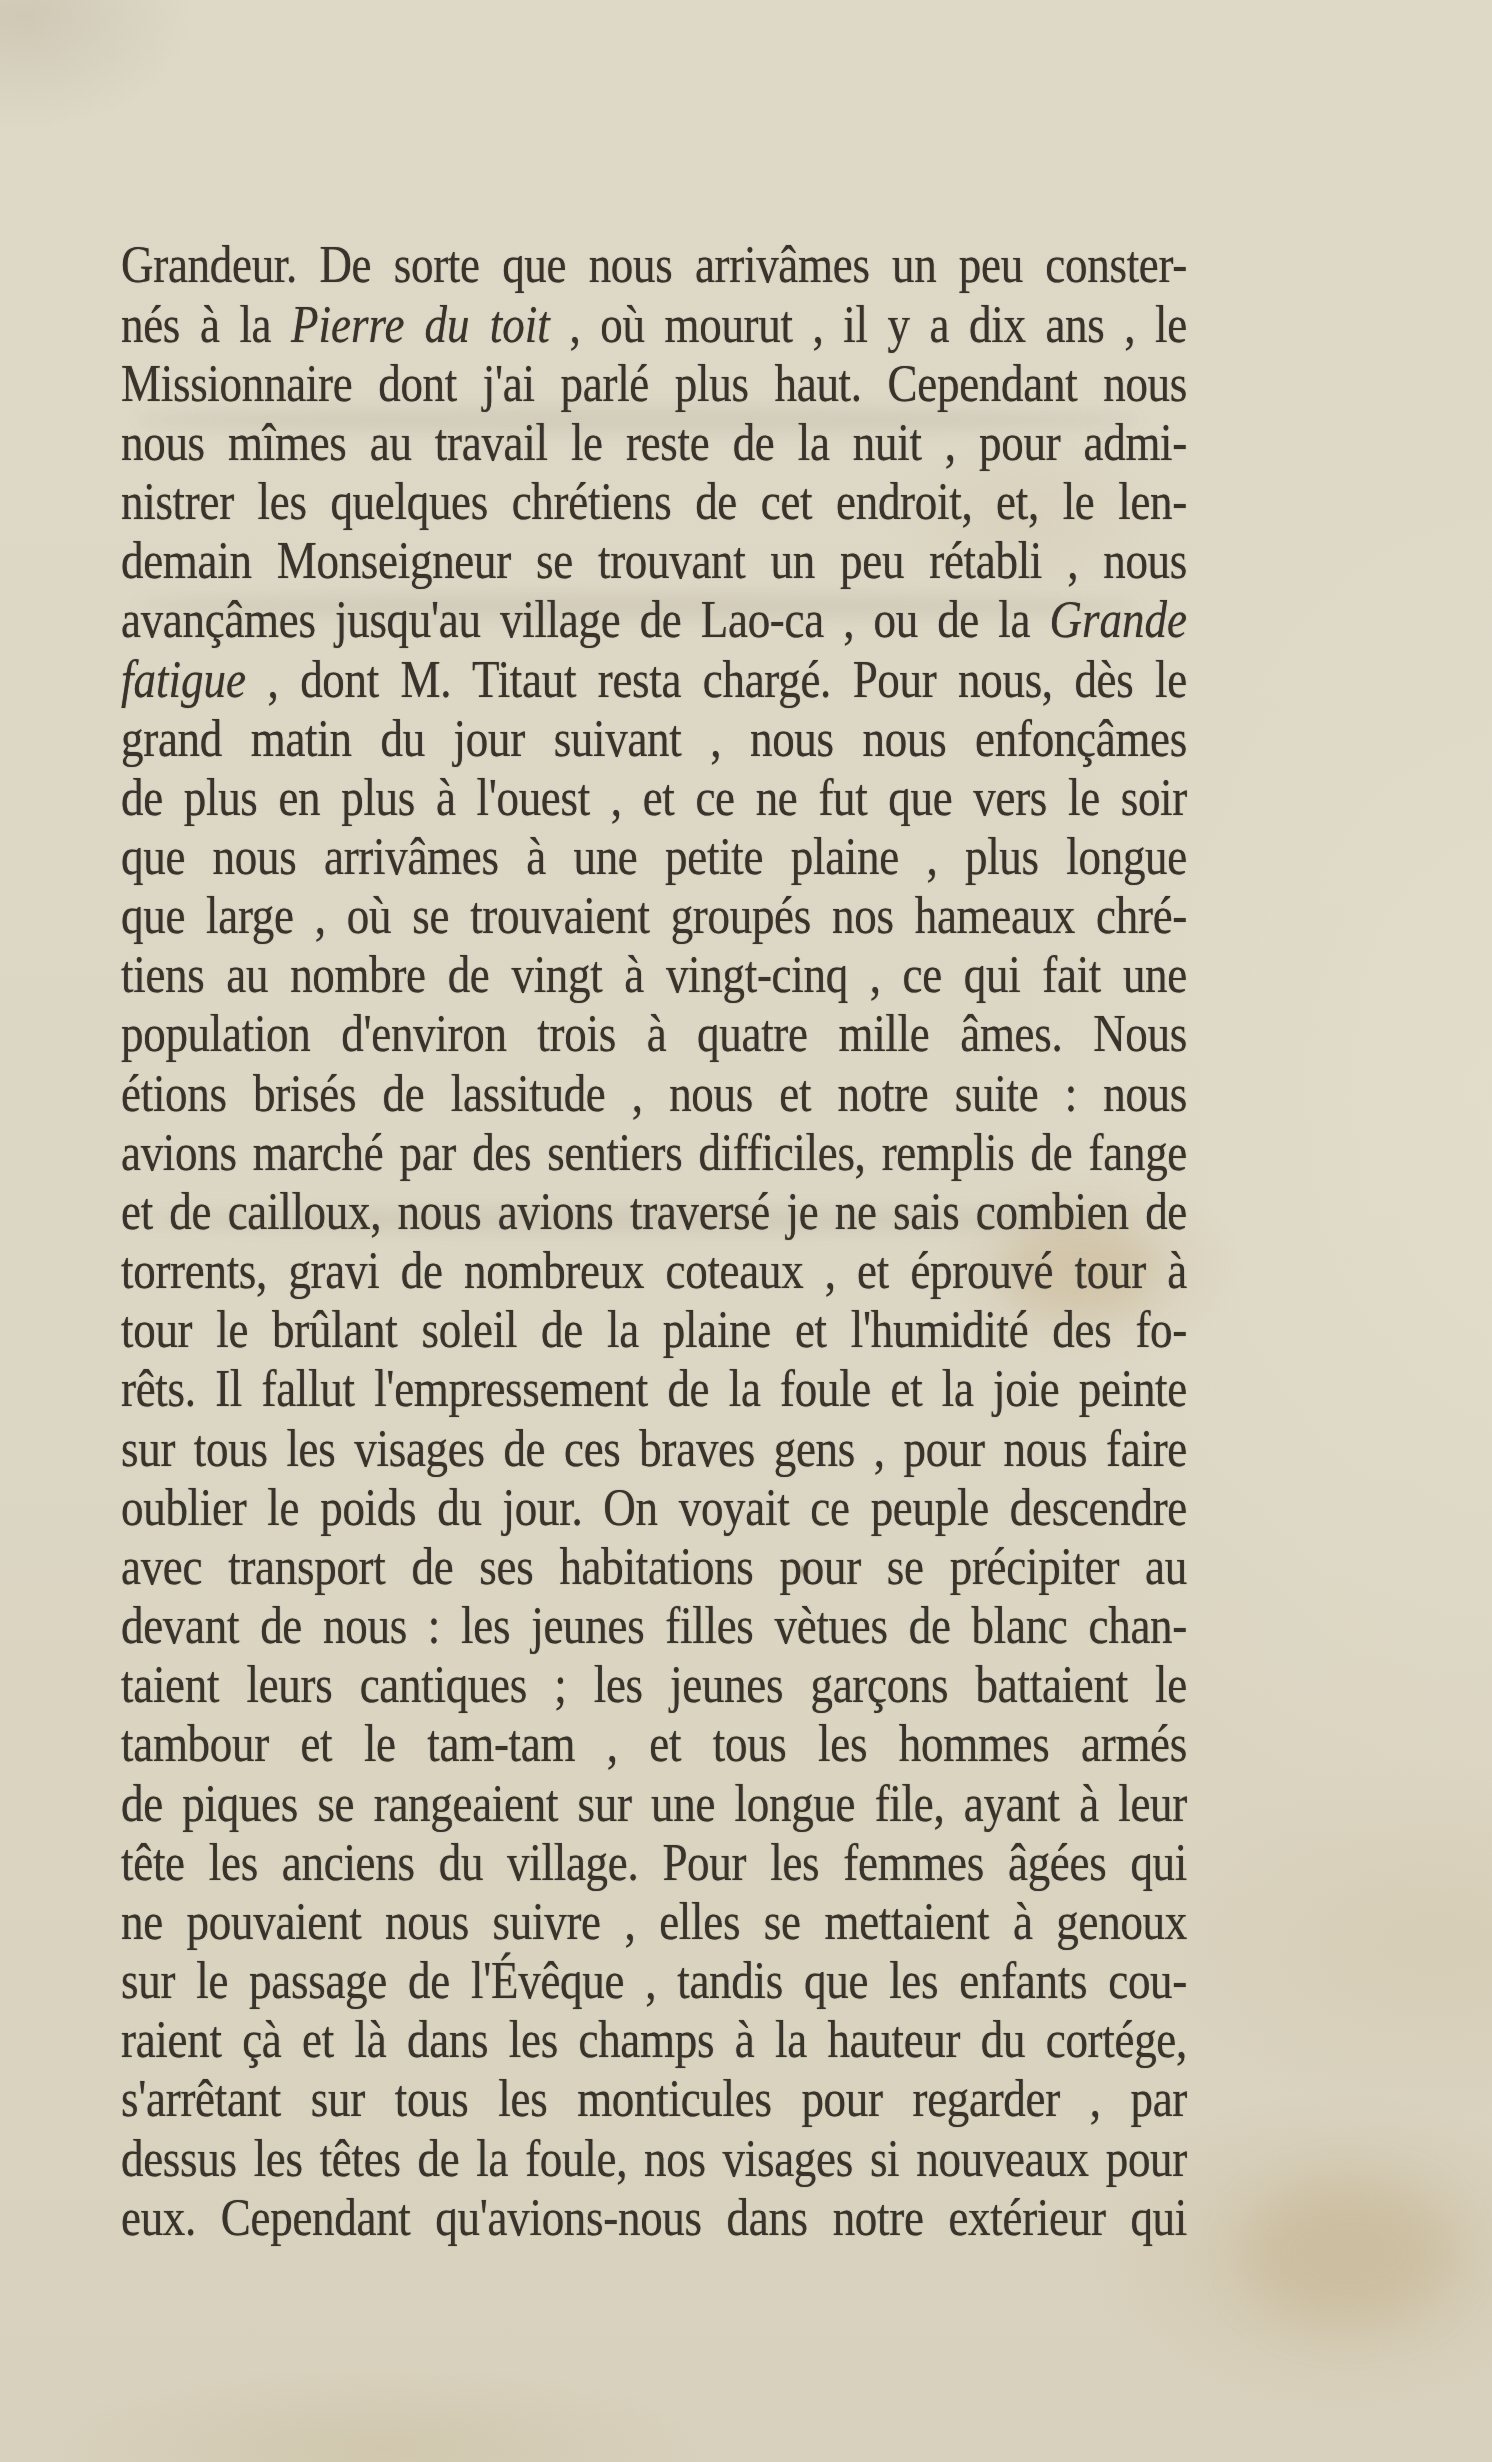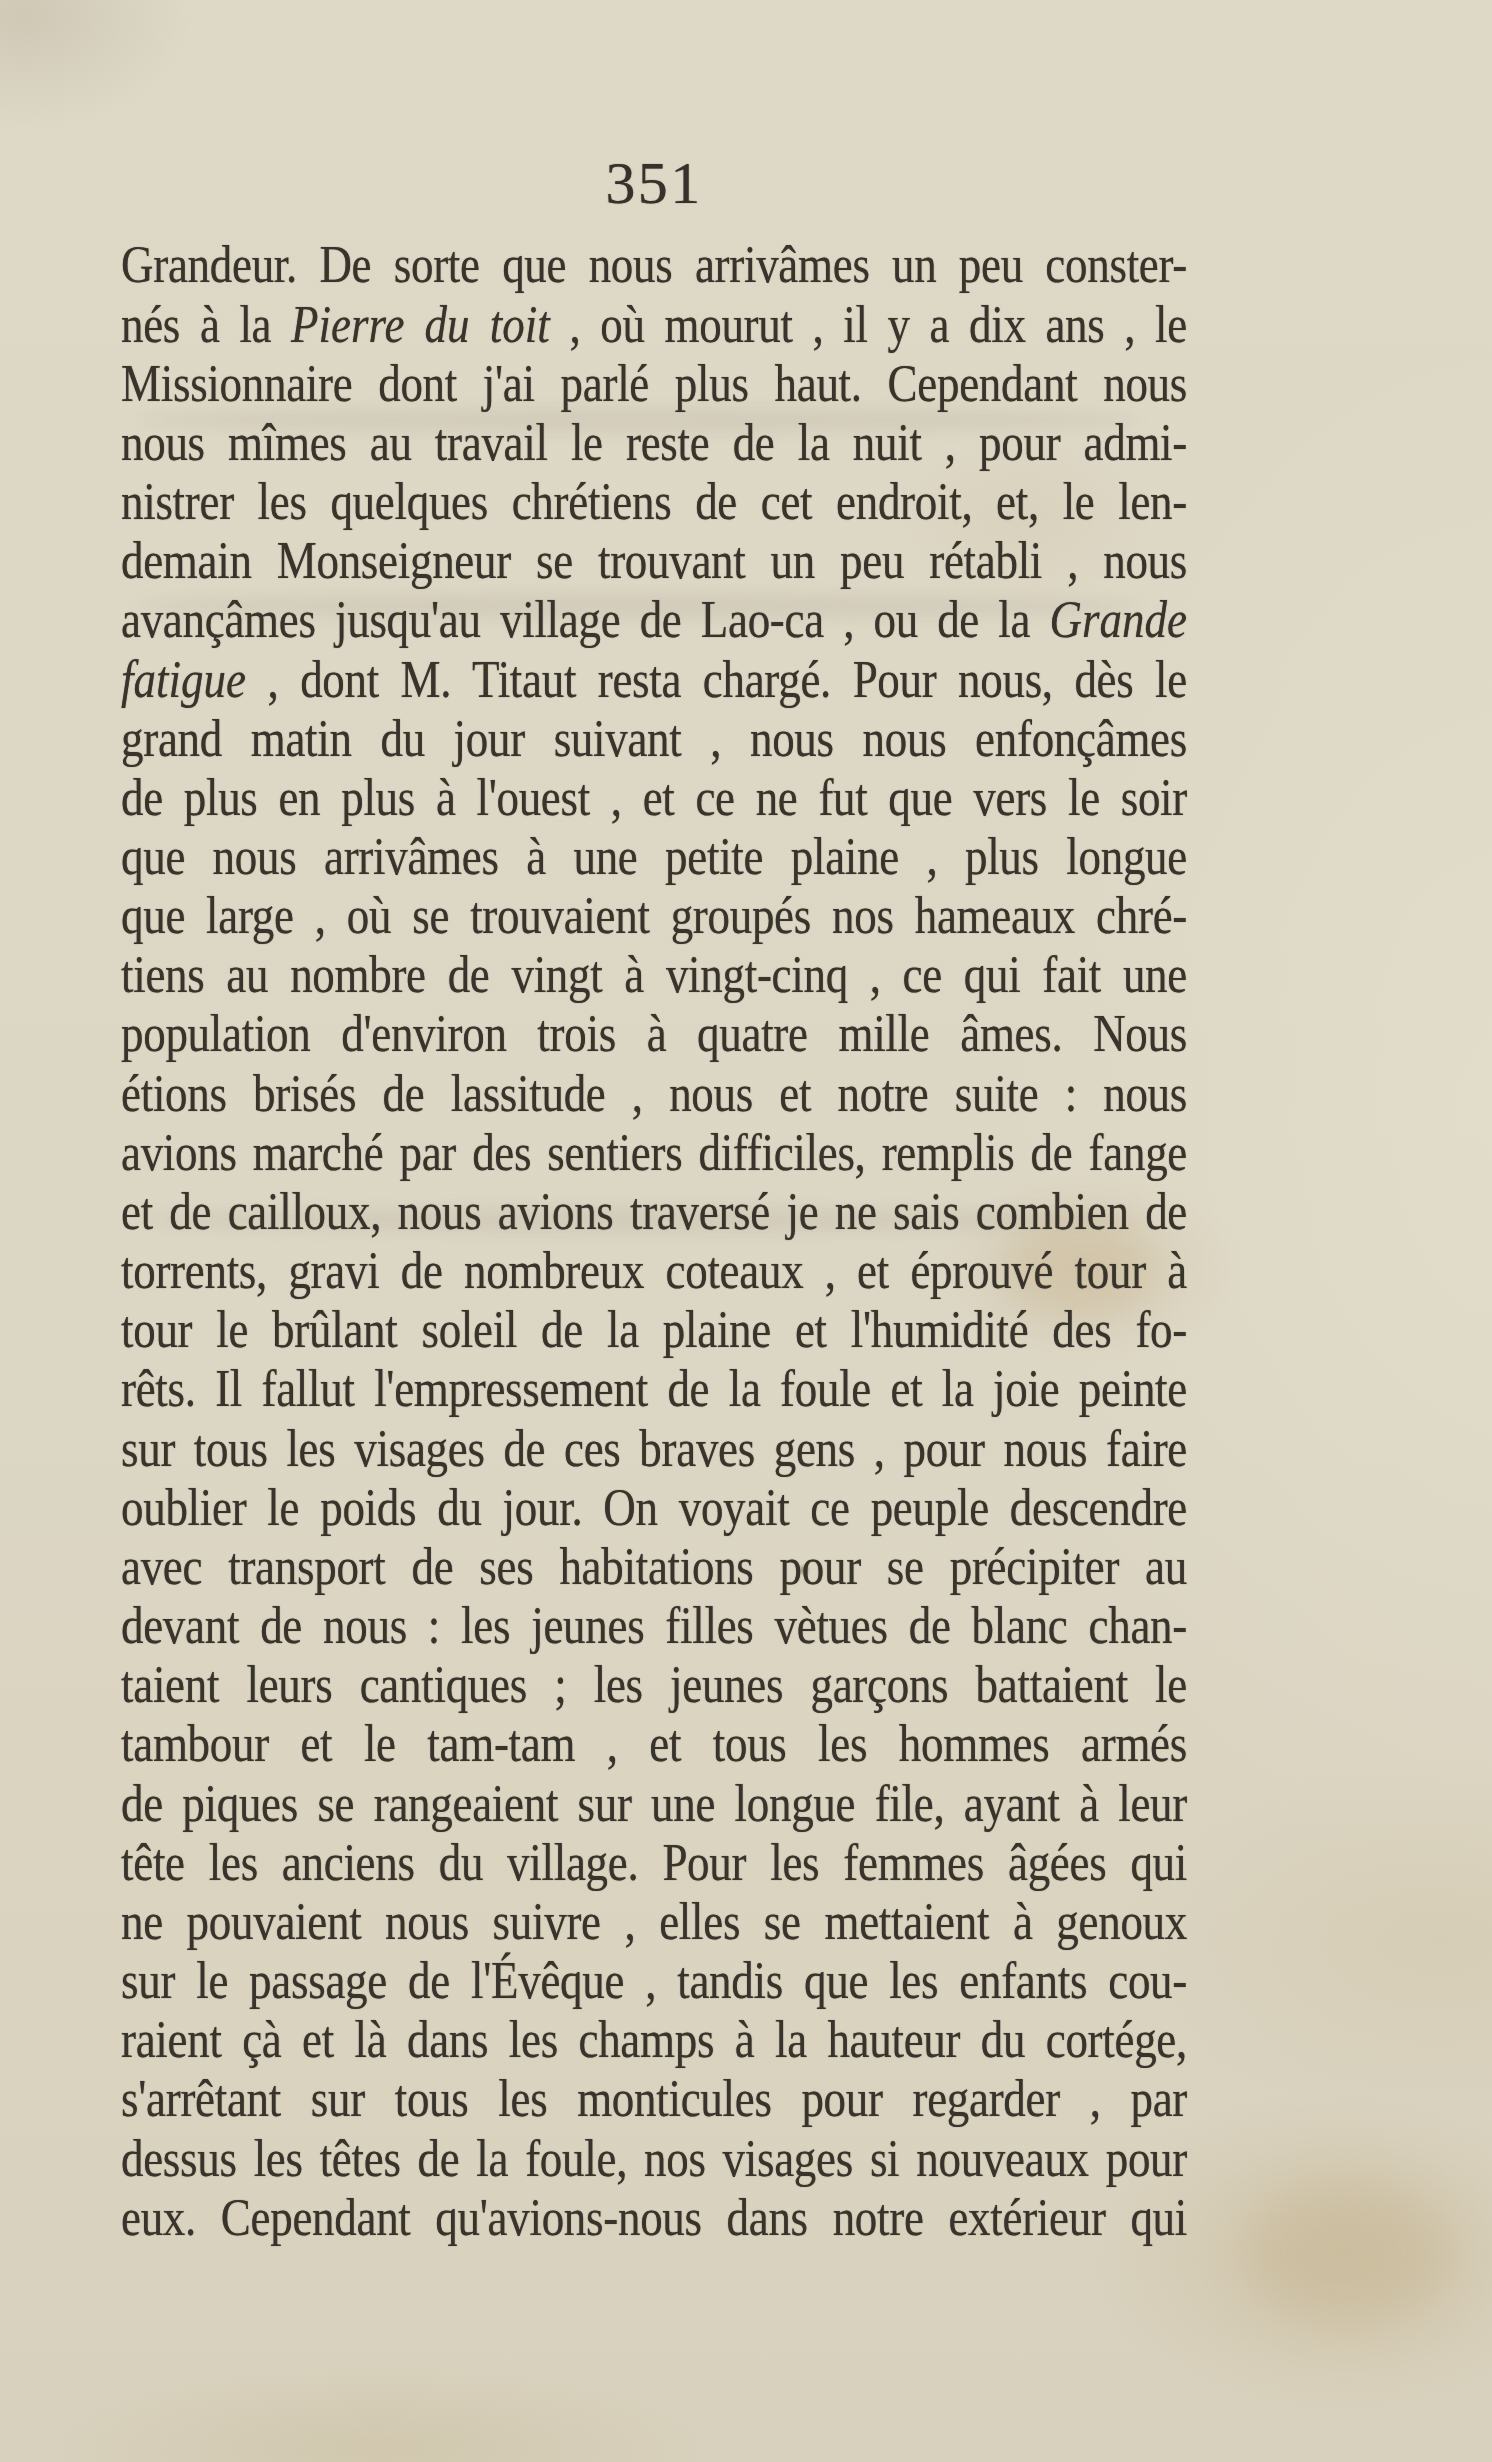--- a/index.html
+++ b/index.html
@@ -85,21 +85,20 @@
 <div class="page" style="background-color: rgb(220, 214, 196);">
 
   <div class="band" style="top: 408px;"></div>
   <div class="band" style="top: 594px;"></div>
   <div class="band" style="top: 1208px;"></div>
 
   <div class="stain s1"></div>
   <div class="stain s2"></div>
   <div class="stain s3"></div>
 
-  <div class="page-number">351</div>
 
   <div class="textblock" style="color: rgb(57, 52, 43);">
       <div class="line"><span>Grandeur. De sorte que nous arrivâmes un peu conster-</span></div>
       <div class="line"><span>nés à la </span><i>Pierre du toit</i><span> , où mourut , il y a dix ans , le</span></div>
       <div class="line"><span>Missionnaire dont j'ai parlé plus haut. Cependant nous</span></div>
       <div class="line"><span>nous mîmes au travail le reste de la nuit , pour admi-</span></div>
       <div class="line"><span>nistrer les quelques chrétiens de cet endroit, et, le len-</span></div>
       <div class="line"><span>demain Monseigneur se trouvant un peu rétabli , nous</span></div>
       <div class="line"><span>avançâmes jusqu'au village de Lao-ca , ou de la </span><i>Grande</i></div>
       <div class="line"><i>fatigue</i><span> , dont M. Titaut resta chargé. Pour nous, dès le</span></div>

